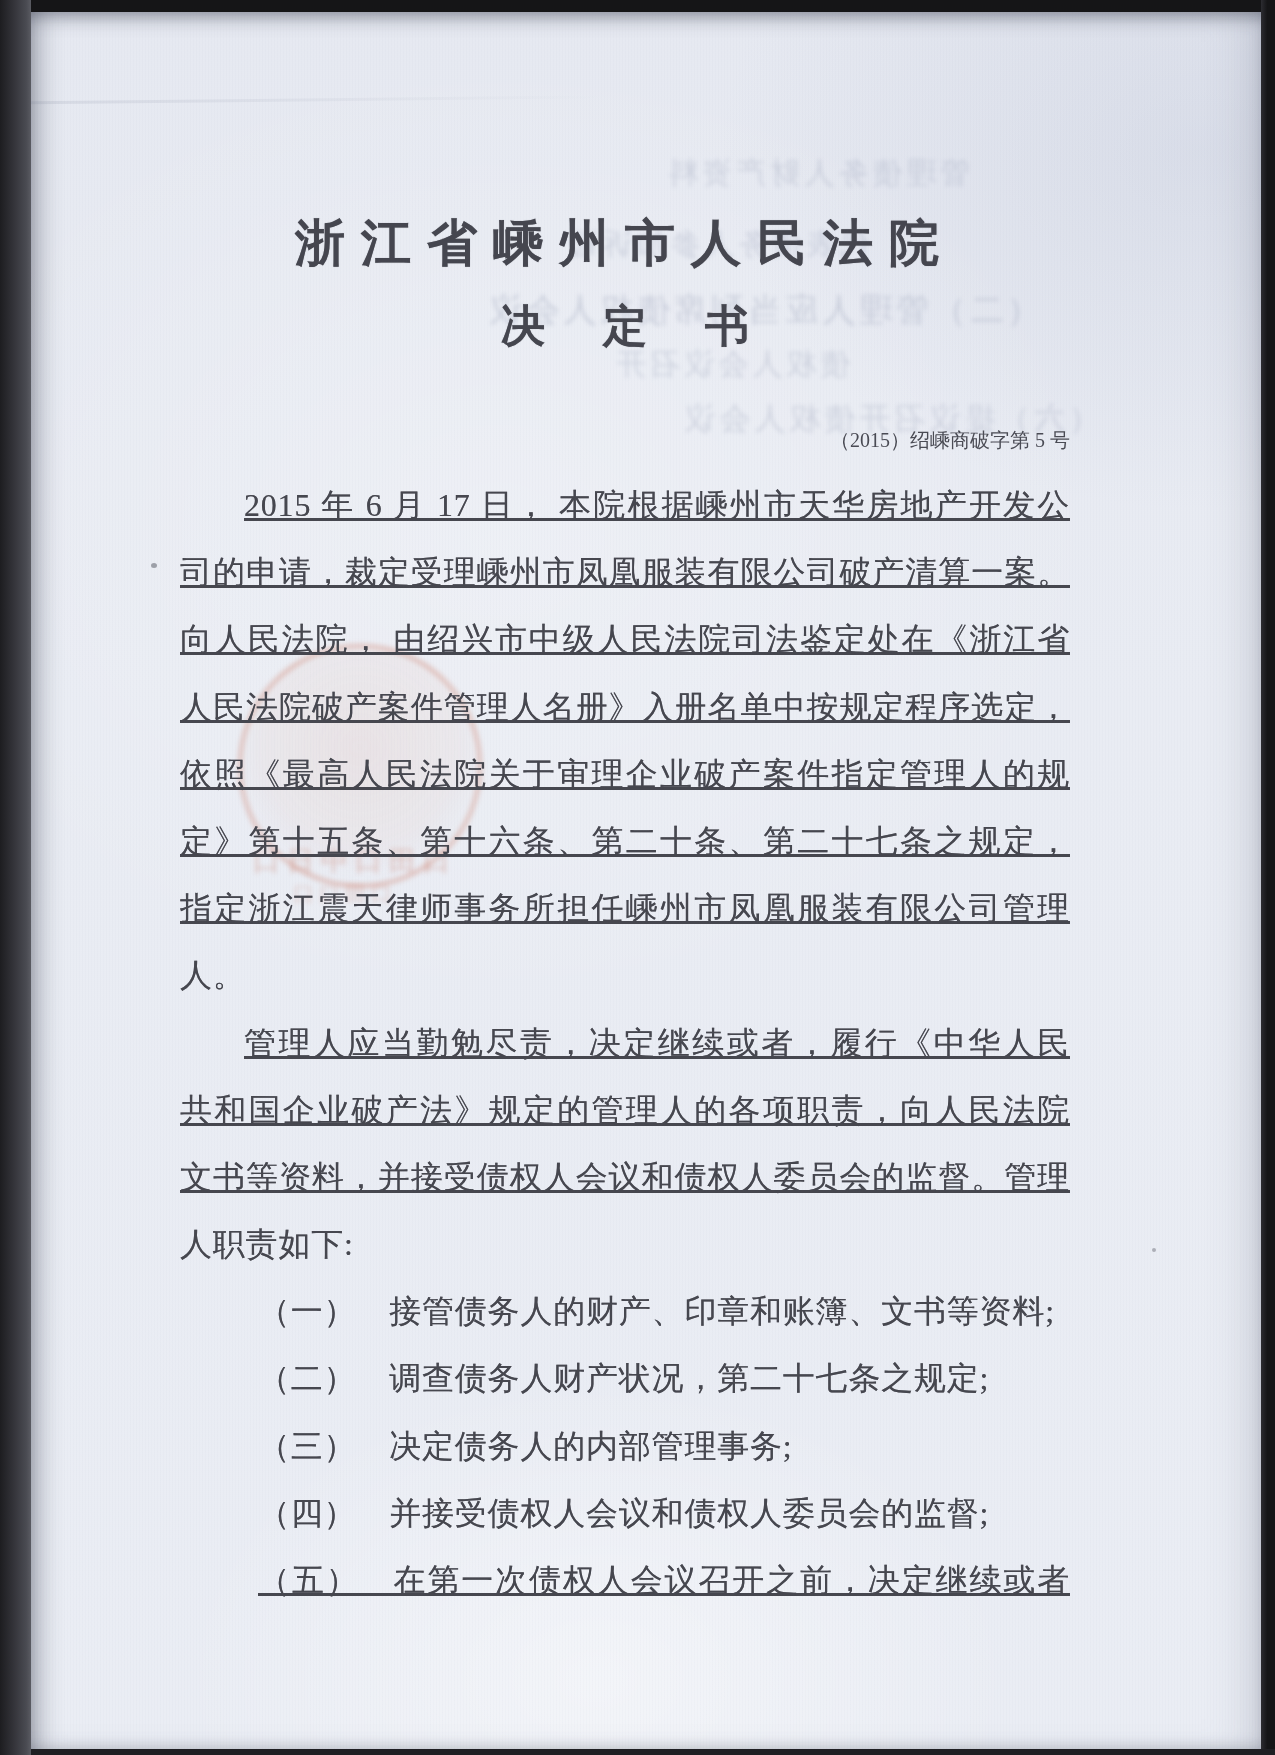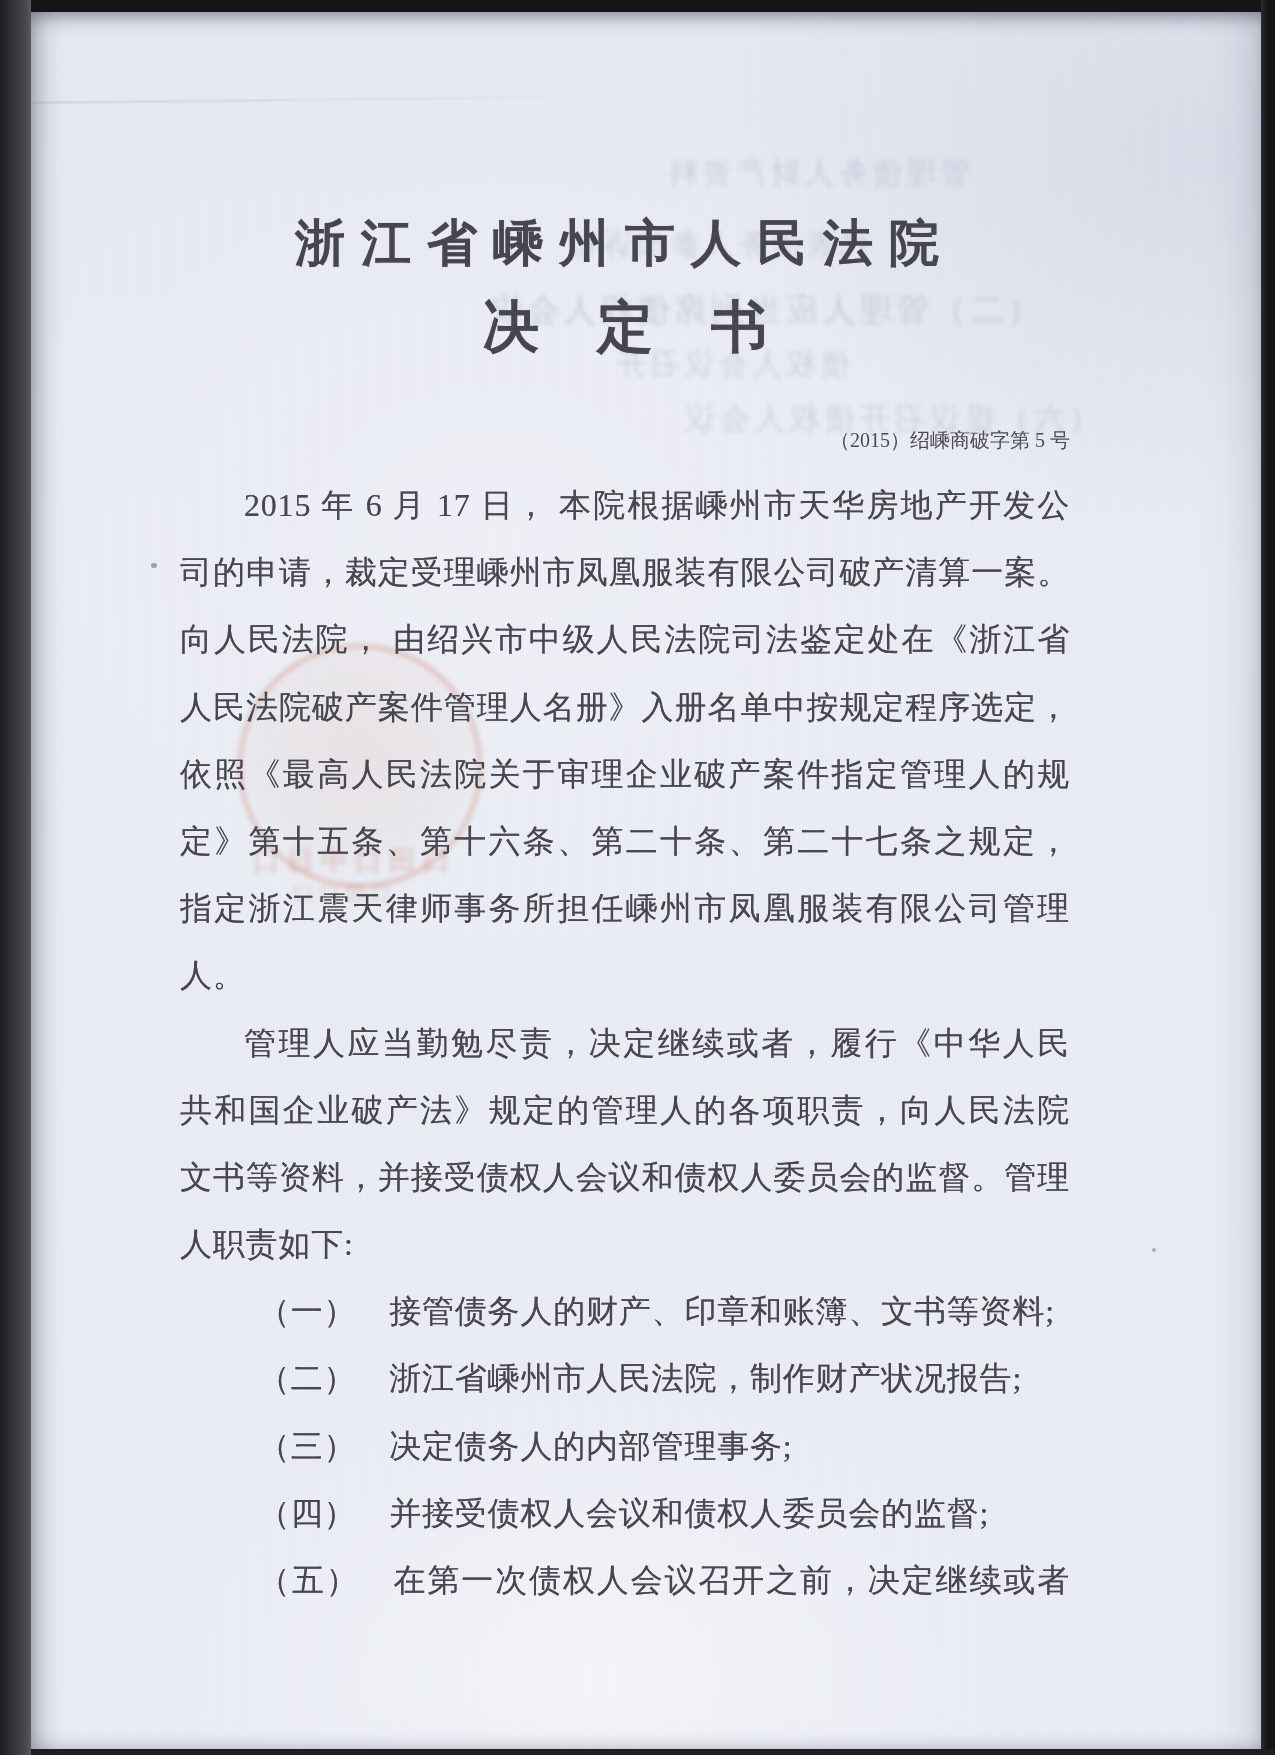--- a/index.html
+++ b/index.html
@@ -43,28 +43,28 @@
              border:4px solid rgba(199,103,76,0.34);filter:blur(2.5px);
              background:radial-gradient(circle at 50% 42%, rgba(214,128,98,0.10) 0%, rgba(214,128,98,0.05) 55%, rgba(214,128,98,0) 72%);}
   .seal-row{position:absolute;color:#bf5a3e;filter:blur(2.6px);white-space:nowrap;}
   .seal-row1{left:222px;top:831px;width:300px;font-size:27px;letter-spacing:7px;opacity:0.34;}
   .seal-row2{left:262px;top:868px;width:220px;font-size:21px;letter-spacing:5px;opacity:0.26;}
   
   .court-title{position:absolute;left:149px;top:200px;width:890px;height:62px;line-height:62px;
                text-align:center;font-size:50px;letter-spacing:16px;color:#45464f;font-weight:600;
                text-shadow:0 0 0.7px rgba(69,70,79,0.7);}
   .doc-type{position:absolute;left:149px;top:283px;width:890px;height:64px;line-height:64px;
-            text-align:center;font-size:56px;letter-spacing:58px;text-indent:58px;color:#45464f;
+            text-align:center;font-size:44px;letter-spacing:58px;text-indent:58px;color:#45464f;
             font-weight:600;text-shadow:0 0 0.7px rgba(69,70,79,0.7);}
   .case-number{position:absolute;left:149px;top:403px;width:890px;height:50px;line-height:50px;
                text-align:right;font-size:20px;color:#4a4b54;}
   .body-text{position:absolute;left:149px;top:460px;width:890px;color:#46474f;}
   .line{height:67.2px;line-height:67.2px;font-size:32px;letter-spacing:0.8px;
         text-shadow:0 0 0.6px rgba(70,71,80,0.65);}
-  .line.j{text-align:justify;text-align-last:justify;}
+  .line.j{text-align:justify;text-align-last:justify;text-decoration:underline;}
   .line.indent{text-indent:64px;}
   .line.list{padding-left:78px;}
   
   .speck{position:absolute;border-radius:50%;background:#83858f;}
   .sp1{left:120px;top:551px;width:6px;height:5px;opacity:0.75;}
   .sp2{left:1121px;top:1236px;width:4px;height:4px;opacity:0.6;}
 </style>
 </head>
 <body>
 
@@ -99,21 +99,21 @@
         <div class="line j">人民法院破产案件管理人名册》入册名单中按规定程序选定，</div>
         <div class="line j">依照《最高人民法院关于审理企业破产案件指定管理人的规</div>
         <div class="line j">定》第十五条、第十六条、第二十条、第二十七条之规定，</div>
         <div class="line j">指定浙江震天律师事务所担任嵊州市凤凰服装有限公司管理</div>
         <div class="line plain">人。</div>
         <div class="line indent j">管理人应当勤勉尽责，决定继续或者，履行《中华人民</div>
         <div class="line j">共和国企业破产法》规定的管理人的各项职责，向人民法院</div>
         <div class="line j">文书等资料，并接受债权人会议和债权人委员会的监督。管理</div>
         <div class="line plain">人职责如下:</div>
         <div class="line list">（一）　接管债务人的财产、印章和账簿、文书等资料;</div>
-        <div class="line list">（二）　浙江省嵊州市人民法院，制作财产状况报告;</div>
+        <div class="line list">（二）　调查债务人财产状况，第二十七条之规定;</div>
         <div class="line list">（三）　决定债务人的内部管理事务;</div>
         <div class="line list">（四）　并接受债权人会议和债权人委员会的监督;</div>
         <div class="line list j">（五）　在第一次债权人会议召开之前，决定继续或者</div>
       </div>
 
     <div class="speck sp1"></div>
     <div class="speck sp2"></div>
   </div>
 </div>
 

